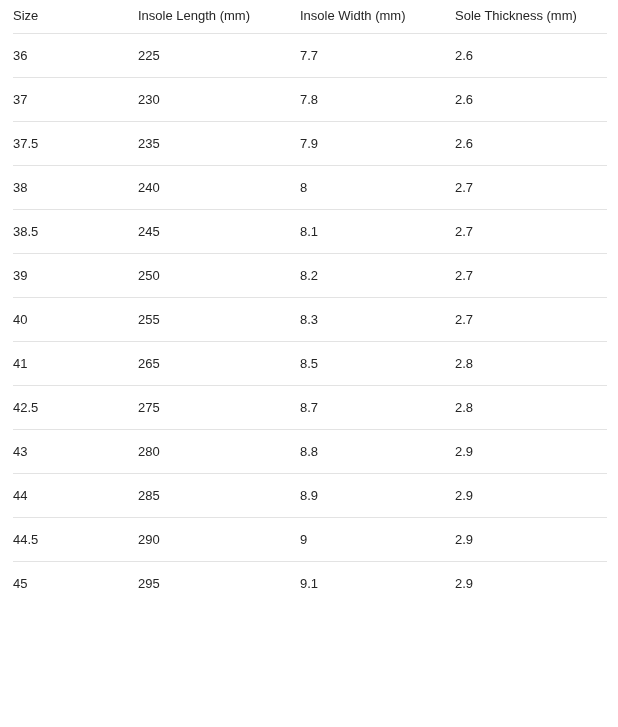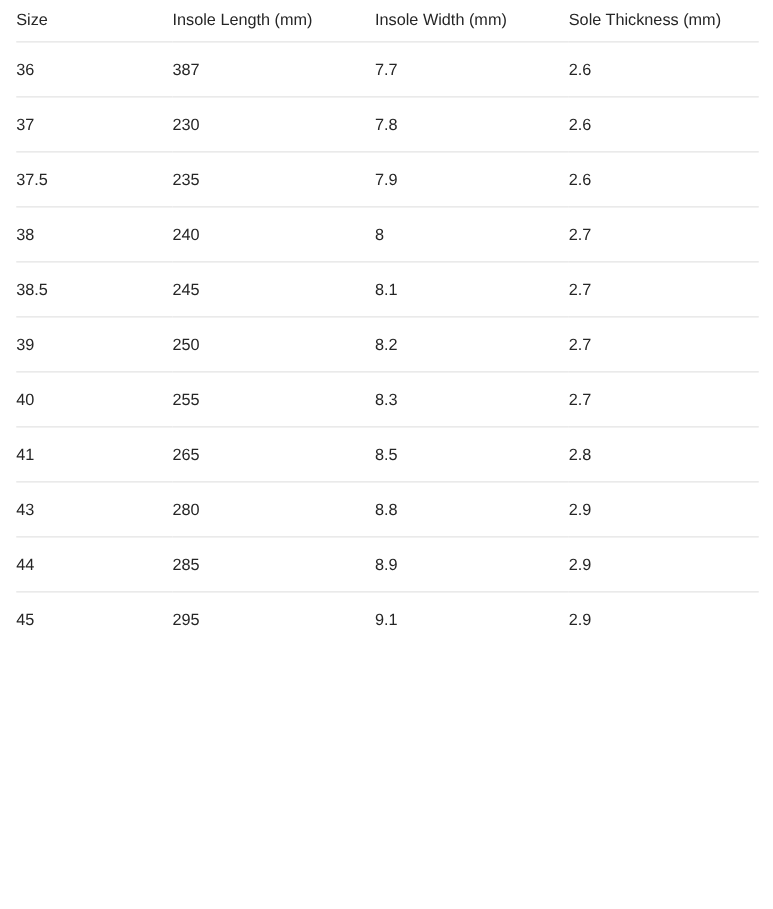--- a/index.html
+++ b/index.html
@@ -76,21 +76,21 @@
       <tr>
         <th>Size</th>
         <th>Insole Length (mm)</th>
         <th>Insole Width (mm)</th>
         <th>Sole Thickness (mm)</th>
       </tr>
     </thead>
     <tbody>
       <tr>
         <td>36</td>
-        <td>387</td>
+        <td>225</td>
         <td>7.7</td>
         <td>2.6</td>
       </tr>
       <tr>
         <td>37</td>
         <td>230</td>
         <td>7.8</td>
         <td>2.6</td>
       </tr>
       <tr>
@@ -123,29 +123,41 @@
         <td>8.3</td>
         <td>2.7</td>
       </tr>
       <tr>
         <td>41</td>
         <td>265</td>
         <td>8.5</td>
         <td>2.8</td>
       </tr>
       <tr>
+        <td>42.5</td>
+        <td>275</td>
+        <td>8.7</td>
+        <td>2.8</td>
+      </tr>
+      <tr>
         <td>43</td>
         <td>280</td>
         <td>8.8</td>
         <td>2.9</td>
       </tr>
       <tr>
         <td>44</td>
         <td>285</td>
         <td>8.9</td>
+        <td>2.9</td>
+      </tr>
+      <tr>
+        <td>44.5</td>
+        <td>290</td>
+        <td>9</td>
         <td>2.9</td>
       </tr>
       <tr>
         <td>45</td>
         <td>295</td>
         <td>9.1</td>
         <td>2.9</td>
       </tr>
     </tbody>
   </table>

